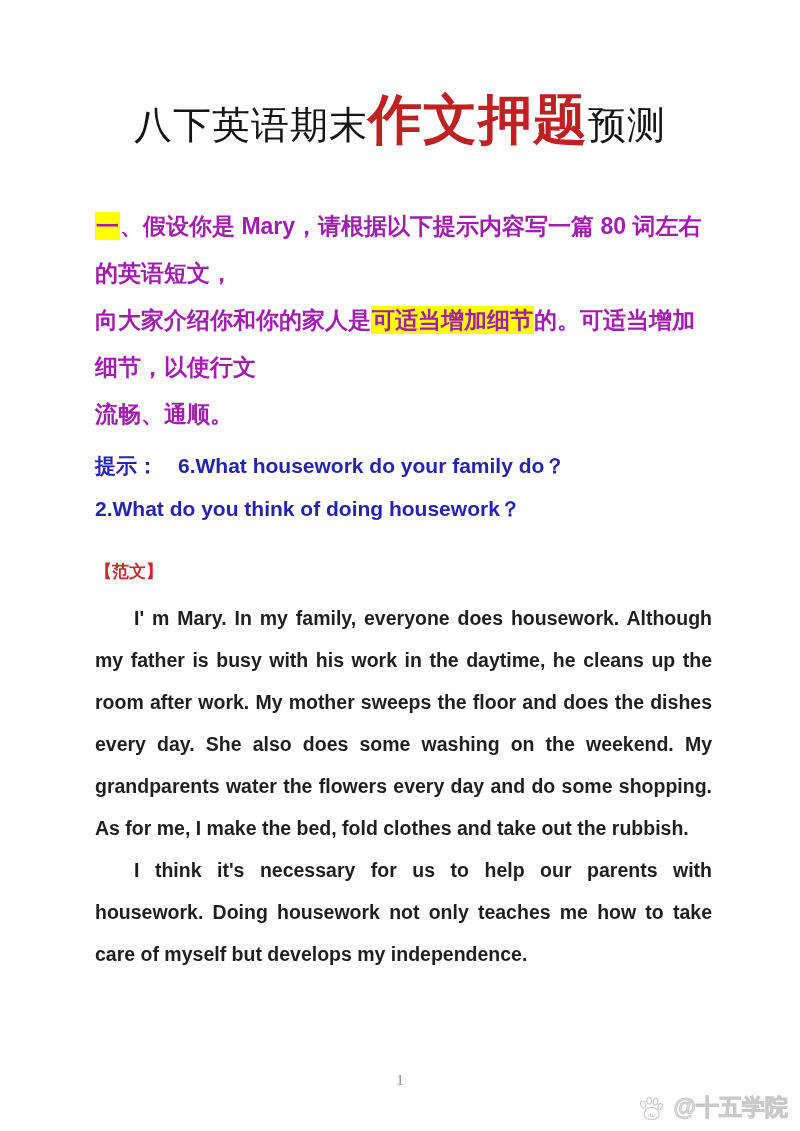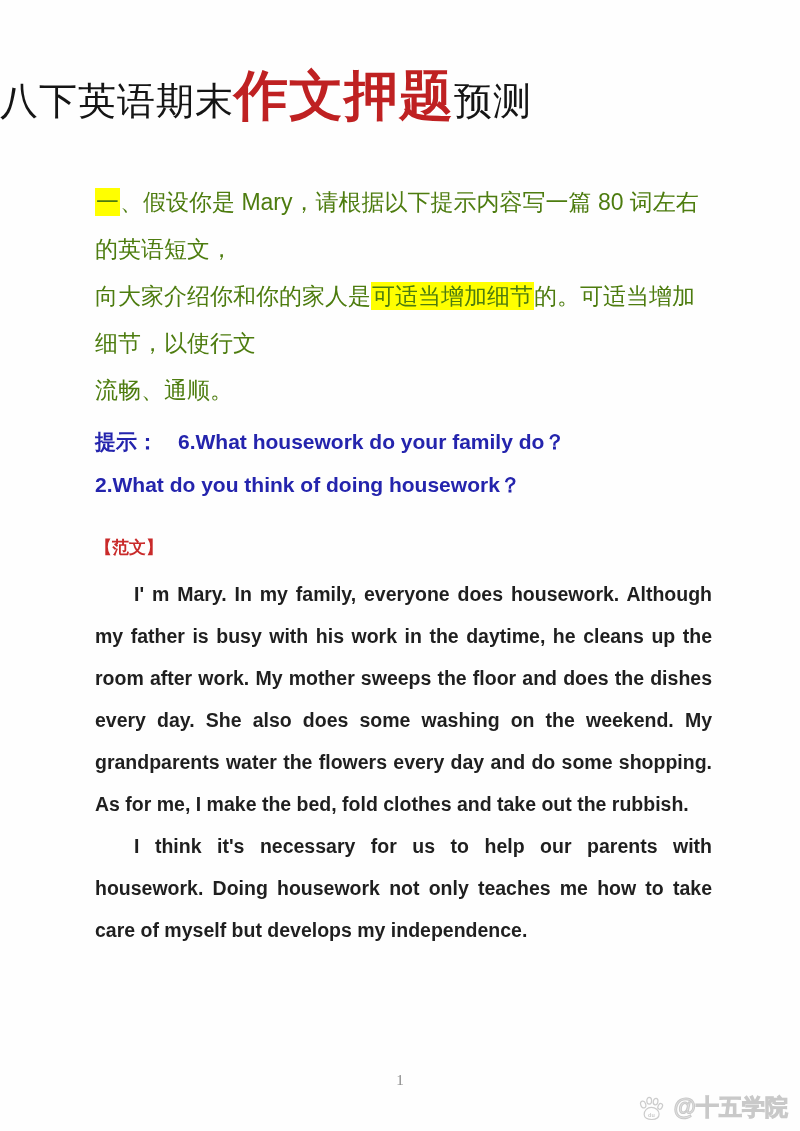--- a/index.html
+++ b/index.html
@@ -10,33 +10,33 @@
     font-family: "Liberation Sans", sans-serif;
     overflow: hidden;
   }
   .page {
     width: 800px; height: 1131px;
     background: #fefefe;
     position: relative;
   }
   
   .title {
-    padding-top: 60px;
-    text-align: left;
+    padding-top: 84px;
+    text-align: center;
     font-family: "Liberation Serif", serif;
     font-weight: 400;
     white-space: nowrap;
   }
   .t-black { font-size: 38px; color: #151515; letter-spacing: 1px; }
   .t-red   { font-size: 54px; color: #bf2122; font-weight: 700; letter-spacing: 1px; }
   
   .prompt {
     margin: 46px 86px 0 95px;
-    color: #4d7c0f;
-    font-weight: 400;
+    color: #a21caf;
+    font-weight: 700;
     font-size: 23px;
   }
   .prompt-line { line-height: 47px; }
   .hl { background: #ffff00; padding: 1px 1px; }
   
   .hints {
     margin: 6px 86px 0 95px;
     color: #2424ad;
     font-weight: 700;
     font-size: 21px;

